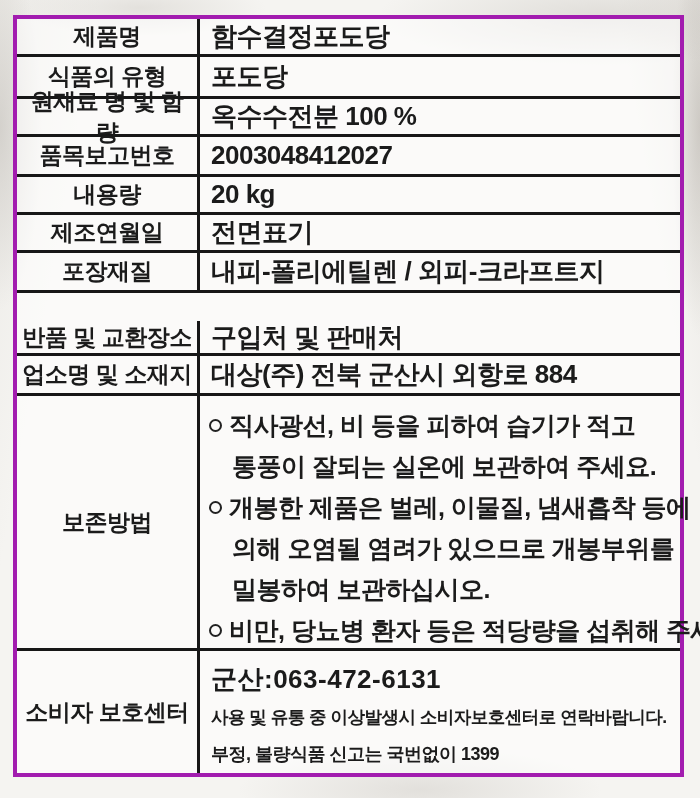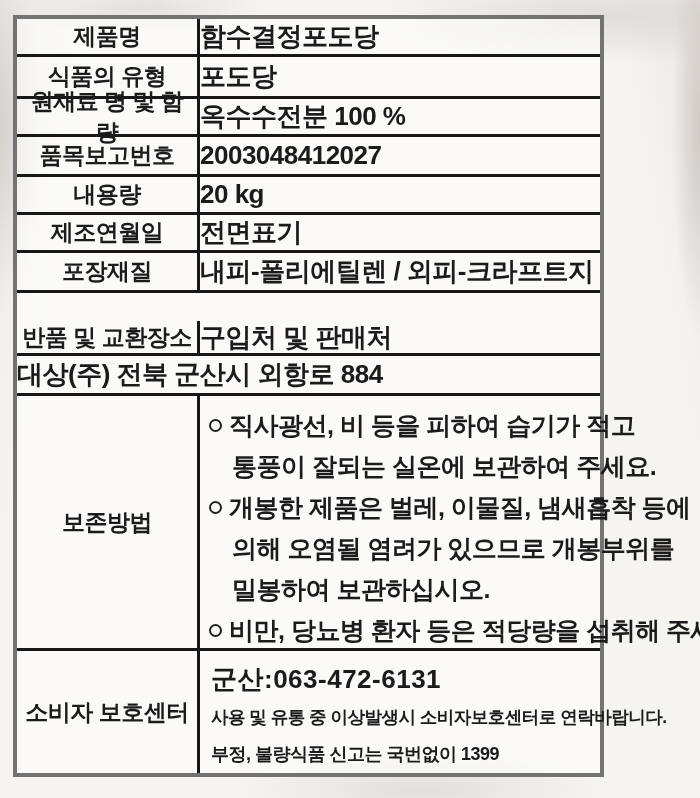--- a/index.html
+++ b/index.html
@@ -20,22 +20,22 @@
       radial-gradient(ellipse 40px 300px at 100% 16%, rgba(180,175,168,0.55), transparent 70%),
       radial-gradient(ellipse 260px 60px at 60% 99%, rgba(198,194,188,0.4), transparent 70%),
       radial-gradient(ellipse 180px 40px at 20% 1%, rgba(200,196,190,0.4), transparent 70%),
       linear-gradient(100deg, rgba(210,206,200,0.25) 0%, rgba(255,255,255,0) 12%),
       linear-gradient(260deg, rgba(205,200,193,0.3) 0%, rgba(255,255,255,0) 10%);
   }
   .label-table {
     position: absolute;
     left: 13px;
     top: 15px;
-    width: 591px;
-    border: 4px solid #737373;
+    width: 671px;
+    border: 4px solid #a21caf;
     box-sizing: border-box;
     background: rgba(255,255,255,0.55);
   }
   .t-row {
     display: flex;
     box-sizing: border-box;
     border-bottom: 3px solid #171717;
   }
   .t-row:last-child { border-bottom: none; }
   .cell-label {
@@ -50,20 +50,21 @@
     font-weight: bold;
     font-size: 23px;
     letter-spacing: -0.5px;
     padding: 2px 4px;
   }
   .cell-value {
     flex: 1 1 auto;
     display: flex;
     align-items: center;
     box-sizing: border-box;
+    padding-left: 11px;
     font-size: 26px;
     font-weight: 600;
     letter-spacing: -0.5px;
   }
   
   .h38 { height: 38px; }
   .h40 { height: 40px; }
   .h35 { height: 35px; margin-top: 28px; }
   .h42 { height: 42px; }
   .h-storage { height: 255px; }
@@ -157,20 +158,21 @@
     <div class="cell-label">포장재질</div>
     <div class="cell-value">내피-폴리에틸렌 / 외피-크라프트지</div>
   </div>
 
   <div class="t-row h35">
     <div class="cell-label">반품 및 교환장소</div>
     <div class="cell-value">구입처 및 판매처</div>
   </div>
 
   <div class="t-row h40">
+    <div class="cell-label">업소명 및 소재지</div>
     <div class="cell-value">대상(주) 전북 군산시 외항로 884</div>
   </div>
 
   <div class="t-row h-storage">
     <div class="cell-label">보존방법</div>
     <div class="cell-value storage-value">
       <div class="b-line">
         <span class="bullet"></span>
         <span>직사광선, 비 등을 피하여 습기가 적고</span>
       </div>

